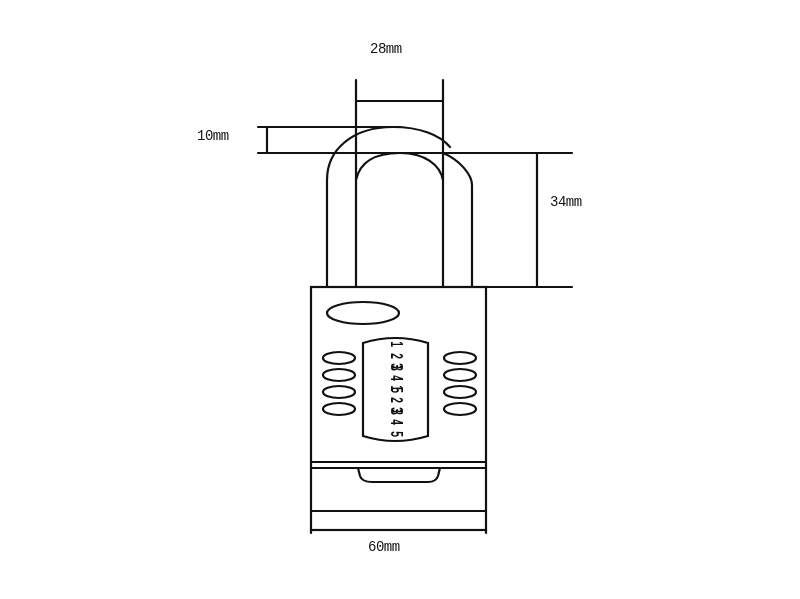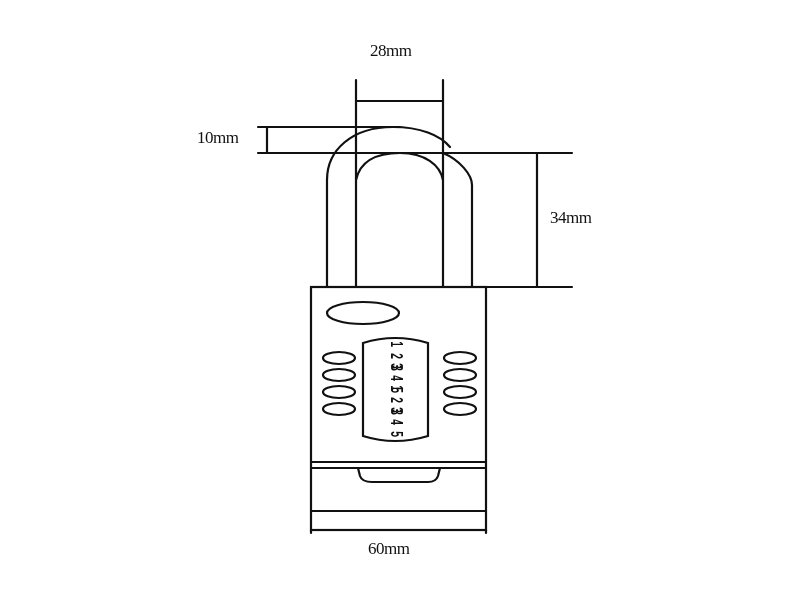--- a/index.html
+++ b/index.html
@@ -1,18 +1,18 @@
 <!DOCTYPE html>
 <html><head>
 <meta charset="utf-8">
 <style>
   html, body { margin:0; padding:0; background:#ffffff; }
   body { width:800px; height:599px; position:relative; overflow:hidden; font-family:"Liberation Sans", sans-serif; }
   svg { position:absolute; left:0; top:0; }
-  .lbl { position:absolute; font-family:Liberation Serif, serif; font-size:17px; color:#111; letter-spacing:-0.5px; }
+  .lbl { position:absolute; font-family:Liberation Mono, monospace; font-size:14px; color:#111; letter-spacing:-0.5px; }
 </style>
 </head>
 <body>
 
 <svg width="800" height="599" viewBox="0 0 800 599" fill="none" stroke="#111" stroke-width="2.2" stroke-linecap="round">
 
   <g>
     <line x1="356" y1="80" x2="356" y2="287"></line>
     <line x1="443" y1="80" x2="443" y2="287"></line>
     <line x1="356" y1="101" x2="443" y2="101"></line>
@@ -58,14 +58,14 @@
 
 <div style="position:absolute;left:366px;top:346px;width:60px;height:88px;">
   <div style="position:absolute;left:0;top:0;width:60px;height:22px;font-size:17px;font-weight:bold;line-height:22px;text-align:center;letter-spacing:3px;color:#111;transform:rotate(90deg) scaleX(0.6);transform-origin:center;">1 2 3</div>
   <div style="position:absolute;left:0;top:22px;width:60px;height:22px;font-size:17px;font-weight:bold;line-height:22px;text-align:center;letter-spacing:3px;color:#111;transform:rotate(90deg) scaleX(0.6);transform-origin:center;">3 4 5</div>
   <div style="position:absolute;left:0;top:44px;width:60px;height:22px;font-size:17px;font-weight:bold;line-height:22px;text-align:center;letter-spacing:3px;color:#111;transform:rotate(90deg) scaleX(0.6);transform-origin:center;">1 2 3</div>
   <div style="position:absolute;left:0;top:66px;width:60px;height:22px;font-size:17px;font-weight:bold;line-height:22px;text-align:center;letter-spacing:3px;color:#111;transform:rotate(90deg) scaleX(0.6);transform-origin:center;">3 4 5</div>
 </div>
 
 <div class="lbl" style="left:370px;top:41px;">28mm</div>
 <div class="lbl" style="left:197px;top:128px;">10mm</div>
-<div class="lbl" style="left:550px;top:194px;margin-top:14px;">34mm</div>
+<div class="lbl" style="left:550px;top:194px;">34mm</div>
 <div class="lbl" style="left:368px;top:539px;">60mm</div>
 
 </body></html>

